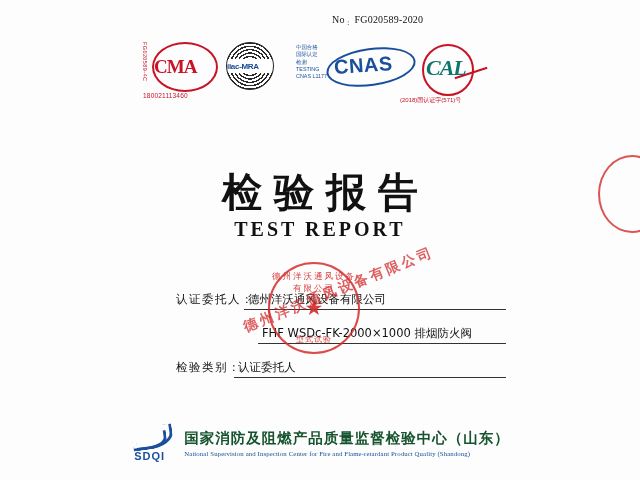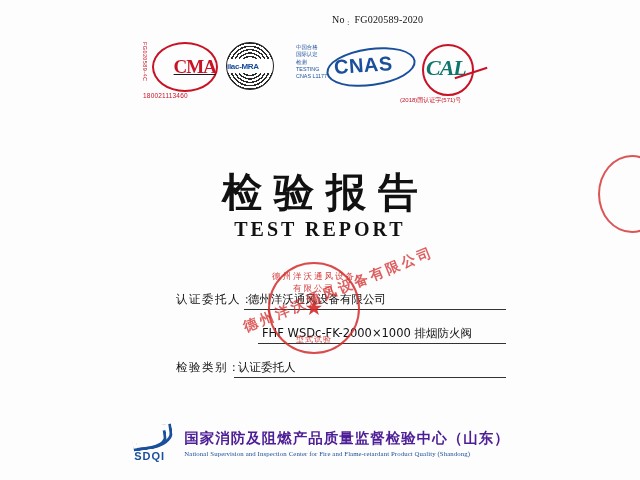--- a/index.html
+++ b/index.html
@@ -55,23 +55,22 @@
   }
 
   
   .logo-cma { left: 14px; }
   .cma-oval {
     width: 62px; height: 46px;
     border: 2.5px solid #c81225;
     border-radius: 50%;
     display: flex;
     align-items: center;
-    justify-content: flex-end;
-    position: relative;
-    text-decoration: underline;
+    justify-content: flex-start;
+    position: relative;
   }
   .cma-oval span {
     color: #c81225;
     font-weight: bold;
     font-size: 19px;
     letter-spacing: -1px;
     font-family: "Liberation Serif", serif;
   }
   .cma-left-text {
     position: absolute;
@@ -365,21 +364,21 @@
     font-size: 11px;
     font-weight: bold;
     color: #1a4f9c;
     letter-spacing: 1px;
     font-family: "Liberation Sans", sans-serif;
   }
   .footer-text { text-align: left; }
   .footer-cn {
     font-size: 14.5px;
     font-weight: bold;
-    color: #4c1d95;
+    color: #14532d;
     letter-spacing: 1px;
     font-family: "DejaVu Sans", sans-serif;
   }
   .footer-en {
     font-size: 6.8px;
     color: #1a4f9c;
     letter-spacing: 0.1px;
     margin-top: 2px;
     font-family: "Liberation Serif", serif;
   }

